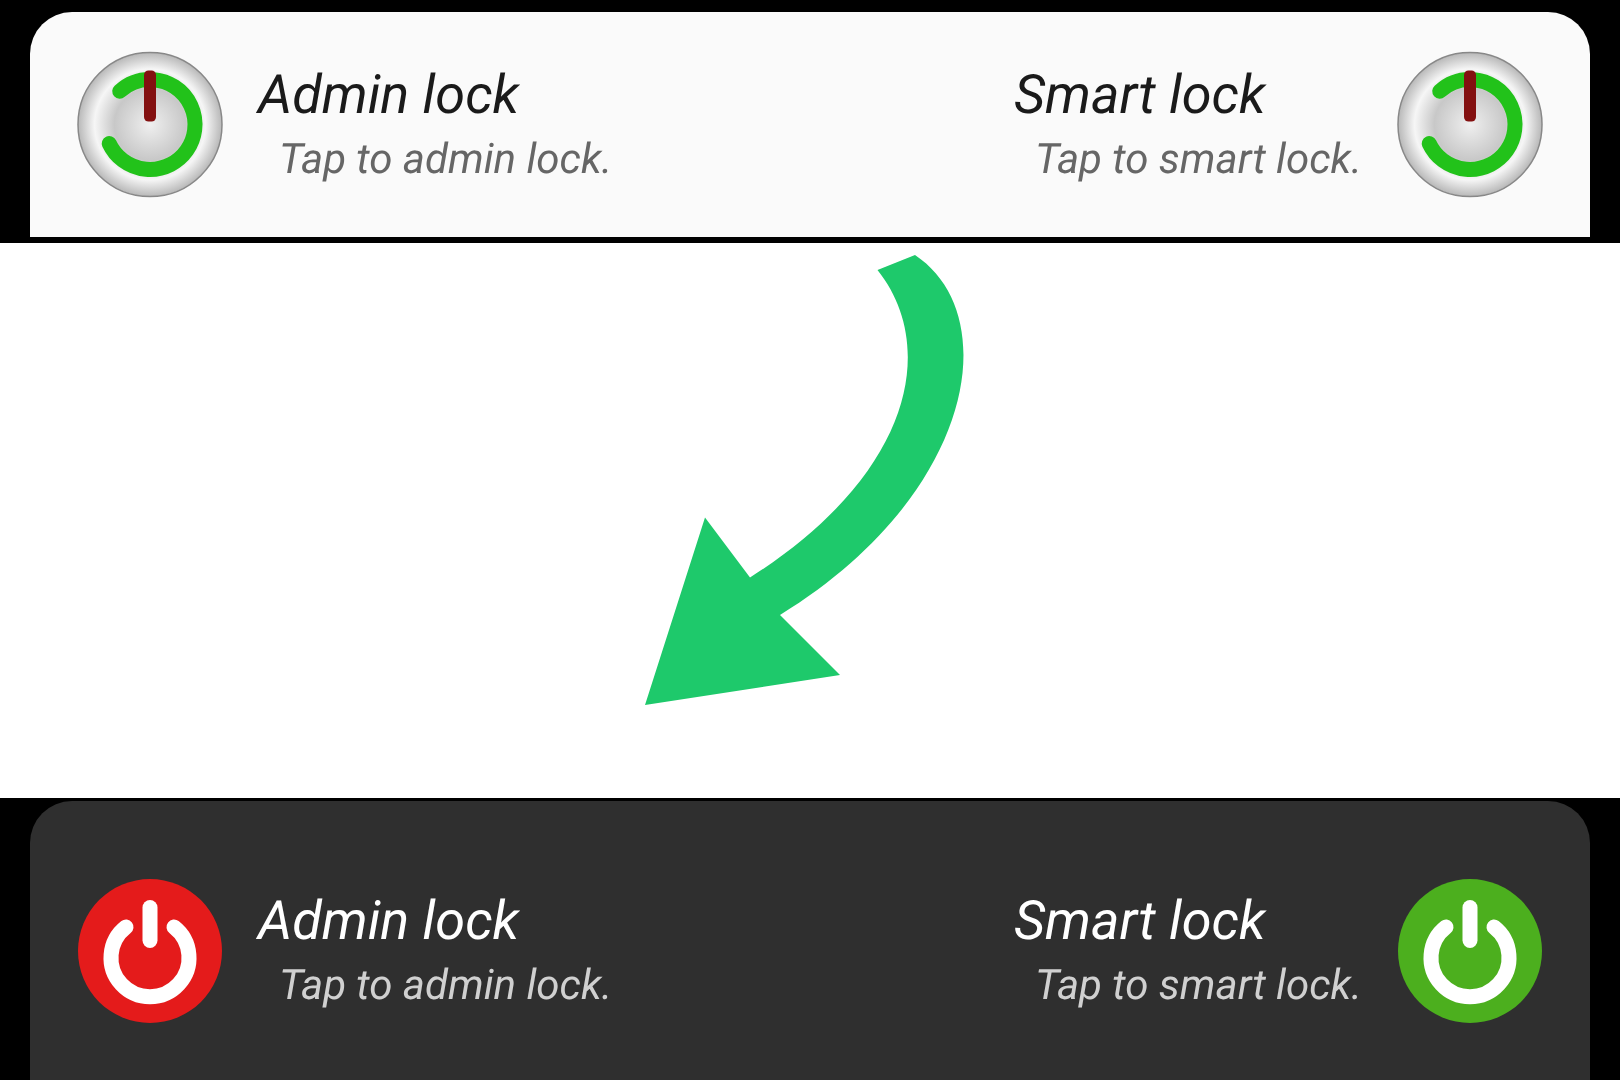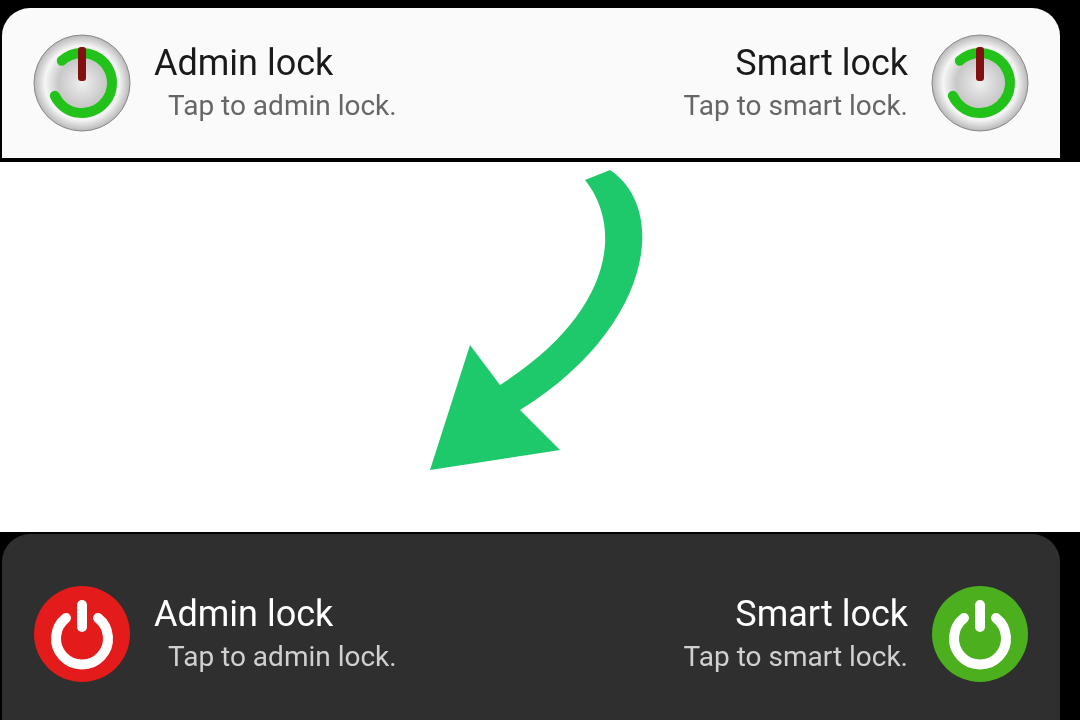--- a/index.html
+++ b/index.html
@@ -14,48 +14,49 @@
   .white-area {
     position: absolute;
     top: 162px;
     left: 0;
     right: 0;
     height: 370px;
     background: #fff;
   }
   .panel {
     position: absolute;
-    left: 2px;
+    left: 20px;
     right: 20px;
     height: 150px;
     border-radius: 28px 28px 0 0;
     display: flex;
     align-items: center;
     justify-content: space-between;
     padding: 0 30px;
+    font-style: italic;
   }
   .panel-top {
     top: 8px;
     background: #fafafa;
   }
   .panel-bottom {
     bottom: -4px;
     background: #2f2f2f;
     border-radius: 28px 28px 0 0;
     height: 190px;
     padding-top: 10px;
   }
   .lock-group {
     display: flex;
     align-items: center;
     gap: 22px;
   }
   .lock-group.right {
     flex-direction: row-reverse;
-    text-align: right;
+    text-align: left;
   }
   .icon {
     width: 100px;
     height: 100px;
     flex-shrink: 0;
   }
   .texts { display: flex; flex-direction: column; }
   .title {
     font-size: 36px;
     font-weight: 400;

